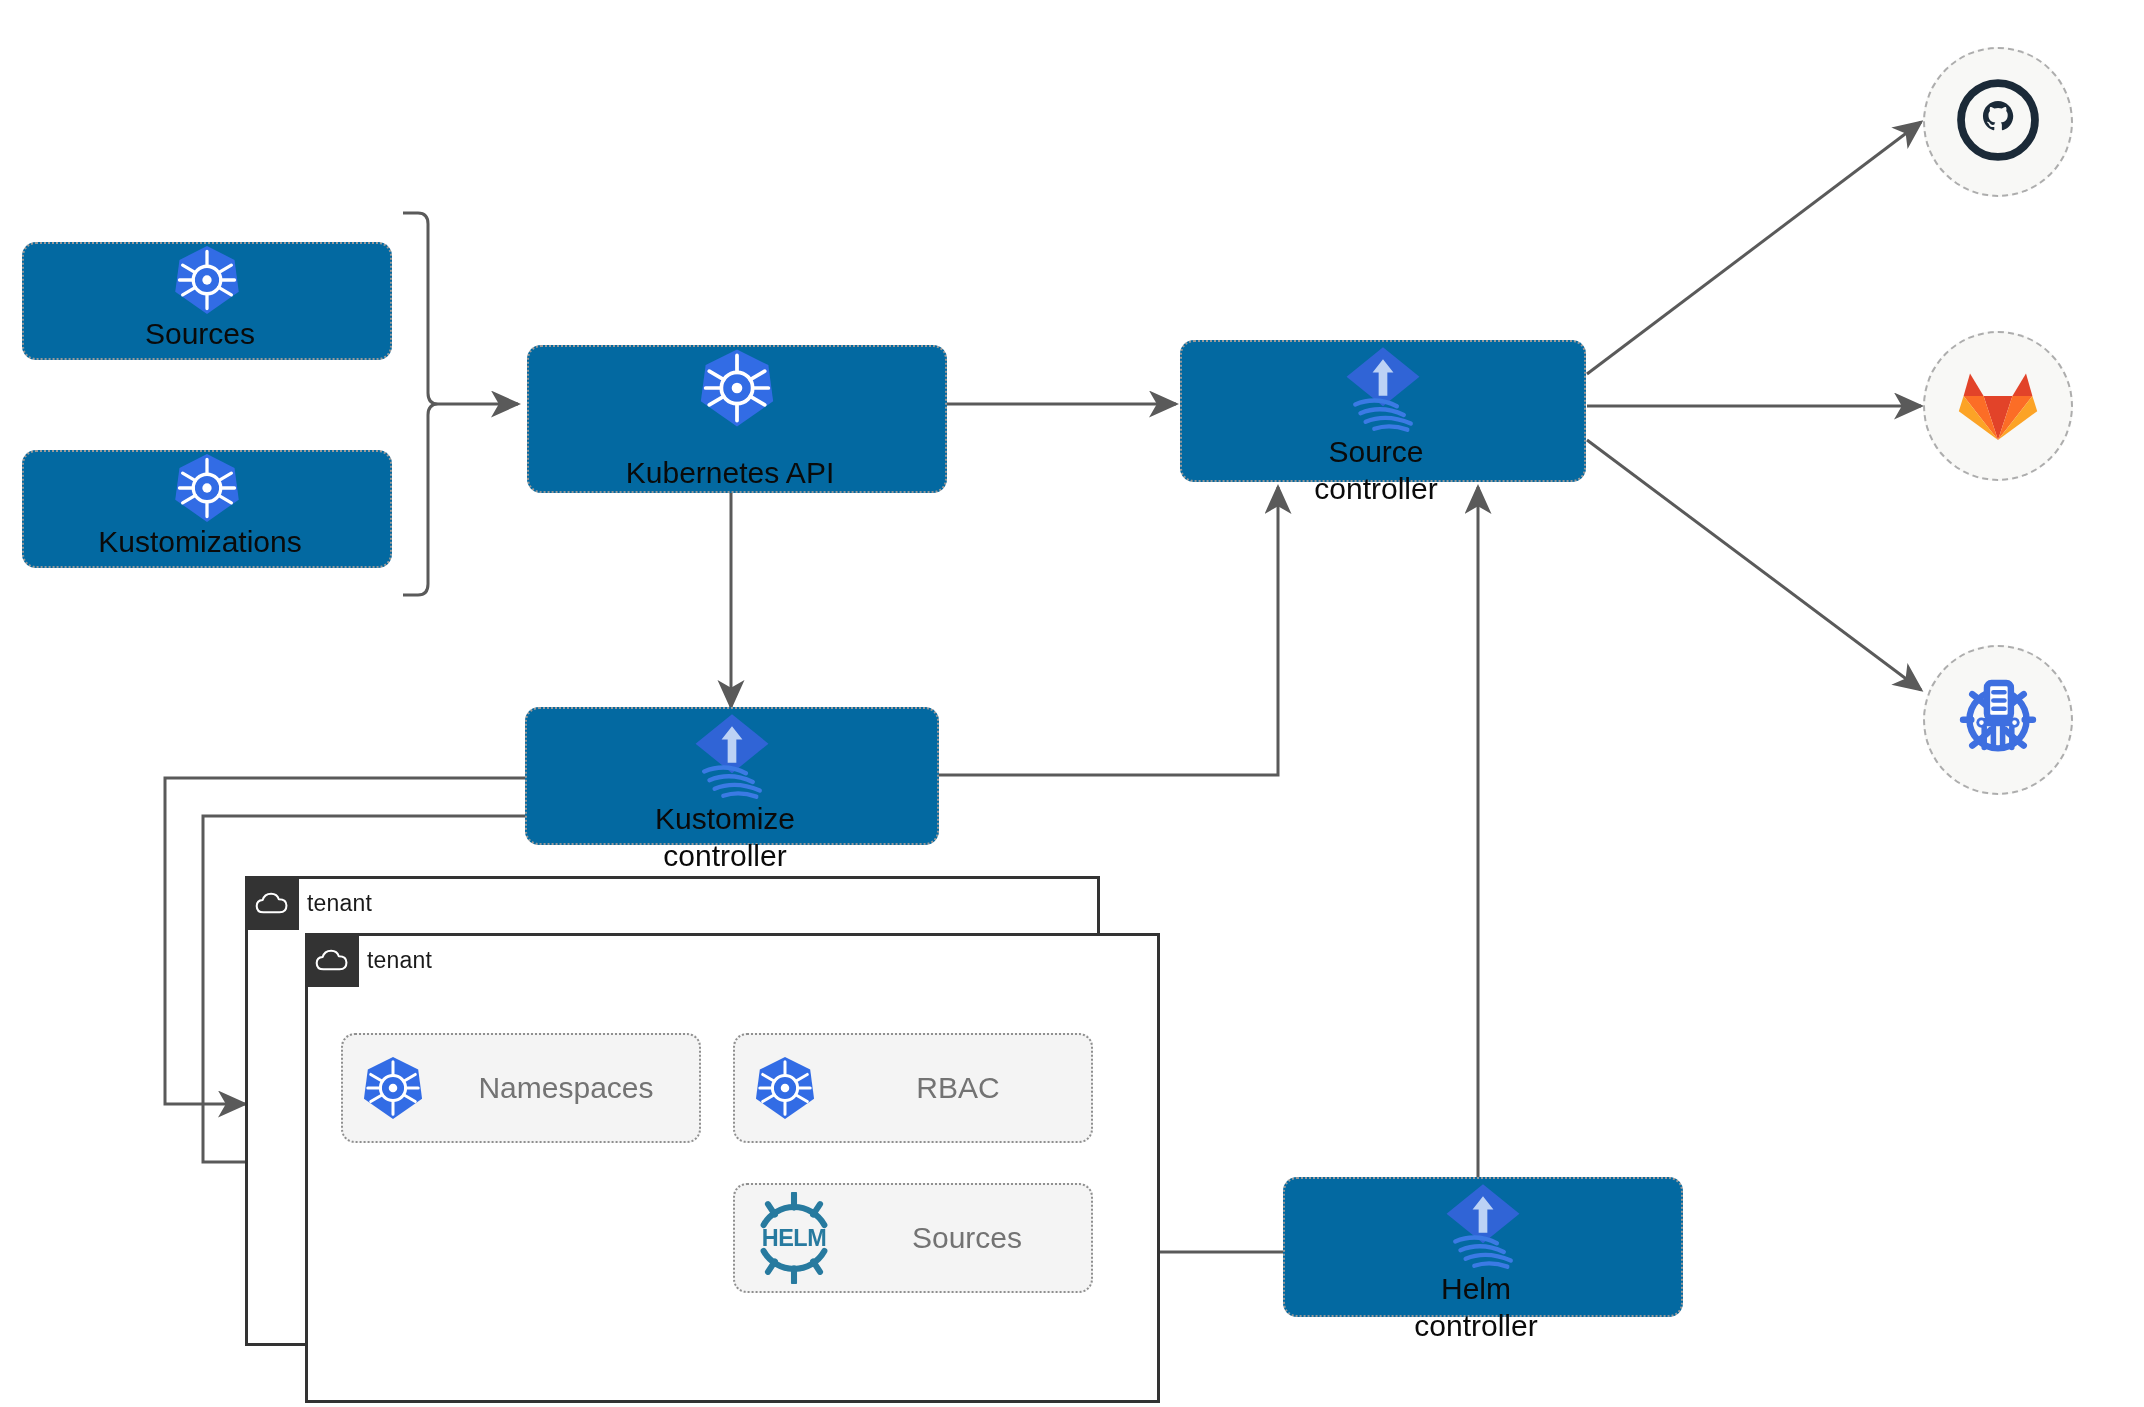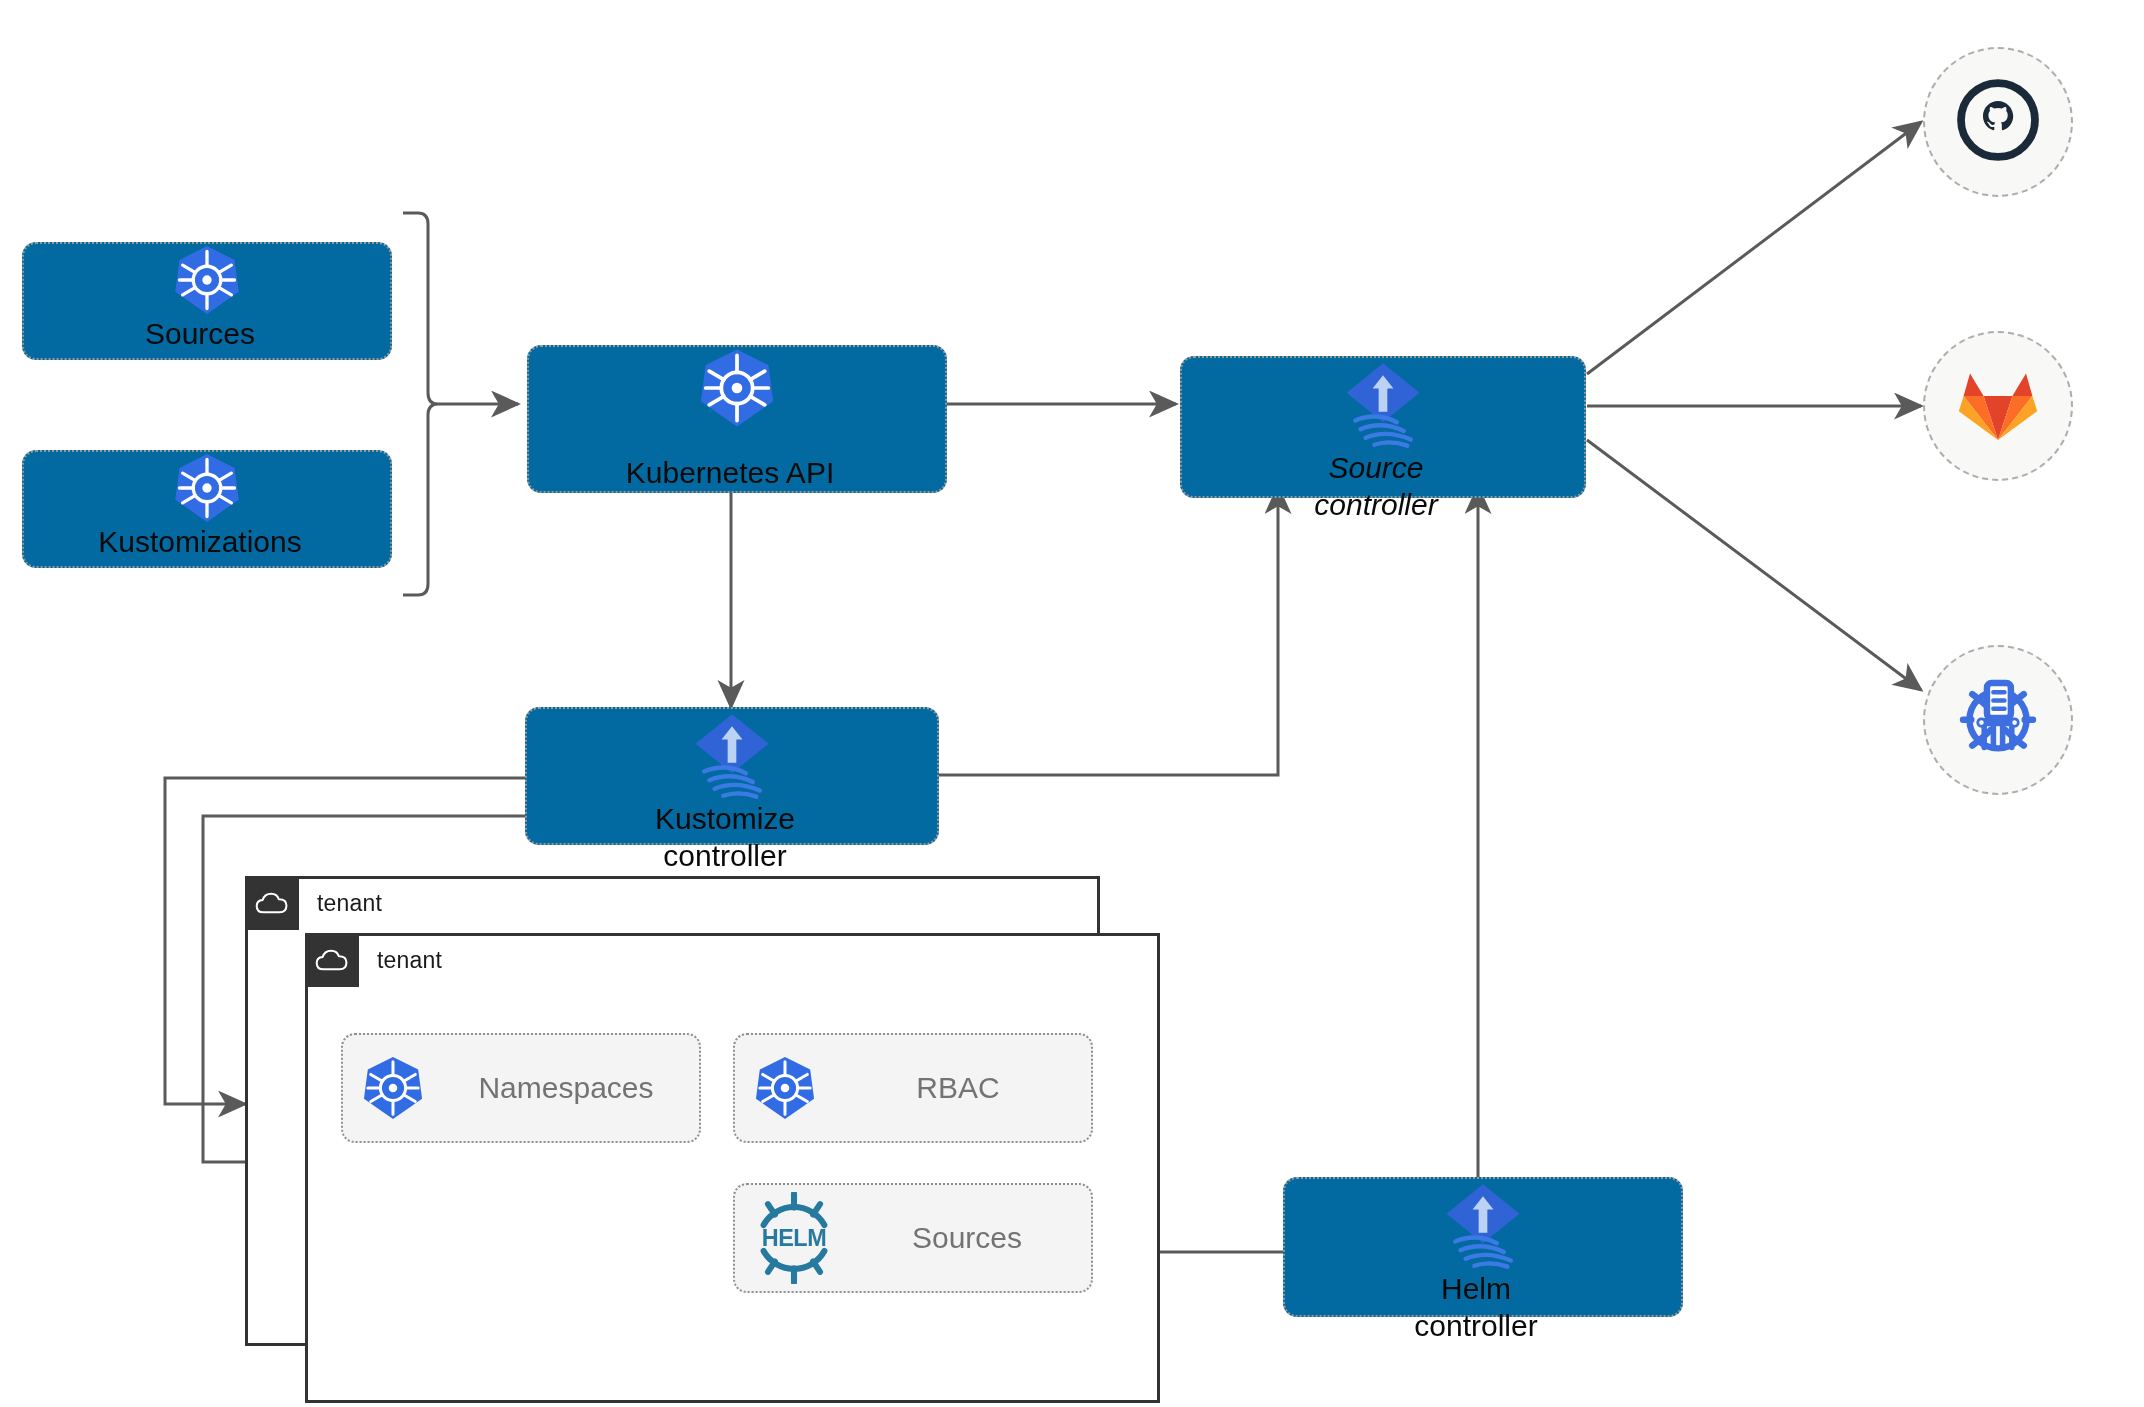--- a/index.html
+++ b/index.html
@@ -34,21 +34,21 @@
   .tenant{
     position:absolute;background:#ffffff;border:3px solid #333333;box-sizing:border-box;
   }
   .tenant-bar{
     position:absolute;left:-3px;top:-3px;height:54px;display:flex;align-items:center;
   }
   .tenant-badge{
     width:54px;height:54px;background:#333333;display:flex;align-items:center;justify-content:center;
   }
   .tenant-name{
-    font-size:23px;color:#1a1a1a;padding-left:18px;letter-spacing:.2px;
+    font-size:23px;color:#1a1a1a;padding-left:8px;letter-spacing:.2px;
   }
 
   .chip{
     position:absolute;background:#f4f4f4;border:2px dotted #8f8f8f;border-radius:14px;
     display:flex;align-items:center;box-sizing:border-box;
   }
   .chip .ico{flex:0 0 auto;display:flex;align-items:center;justify-content:center;}
   .chip .lbl{flex:1 1 auto;text-align:center;font-size:30px;color:#737373;padding-right:10px;}
 </style>
 </head>
@@ -139,21 +139,21 @@
           <path d="M9 20 L21 27 M43 41 L55 48"></path>
           <path d="M9 48 L21 41 M43 27 L55 20"></path>
           <path d="M6 34 L19 34 M45 34 L58 34"></path>
         </g>
         <circle cx="32" cy="34" r="4.4" fill="#ffffff"></circle>
       </svg>
     </span>
     <span class="lbl">Kubernetes API</span>
   </div>
 
-  <div class="node" style="left:1180px;top:356px;width:406px;height:142px;font-style:italic;">
+  <div class="node" style="left:1180px;top:340px;width:406px;height:142px;">
     <span class="ico" style="width:122px;">
       <svg width="88" height="92" viewBox="0 0 100 106">
         <polygon points="50,6 92,40 50,74 8,40" fill="#3064D6"></polygon>
         <path d="M50 20 L62 35 L55 35 L55 62 L45 62 L45 35 L38 35 Z" fill="#bcd2f5"></path>
         <g stroke="#3b7ae4" stroke-width="5" fill="none" stroke-linecap="round">
           <path d="M18 72 Q42 62 66 74"></path>
           <path d="M24 82 Q48 72 74 84"></path>
           <path d="M30 92 Q54 82 82 94"></path>
           <path d="M40 100 Q58 94 78 101"></path>
         </g>

